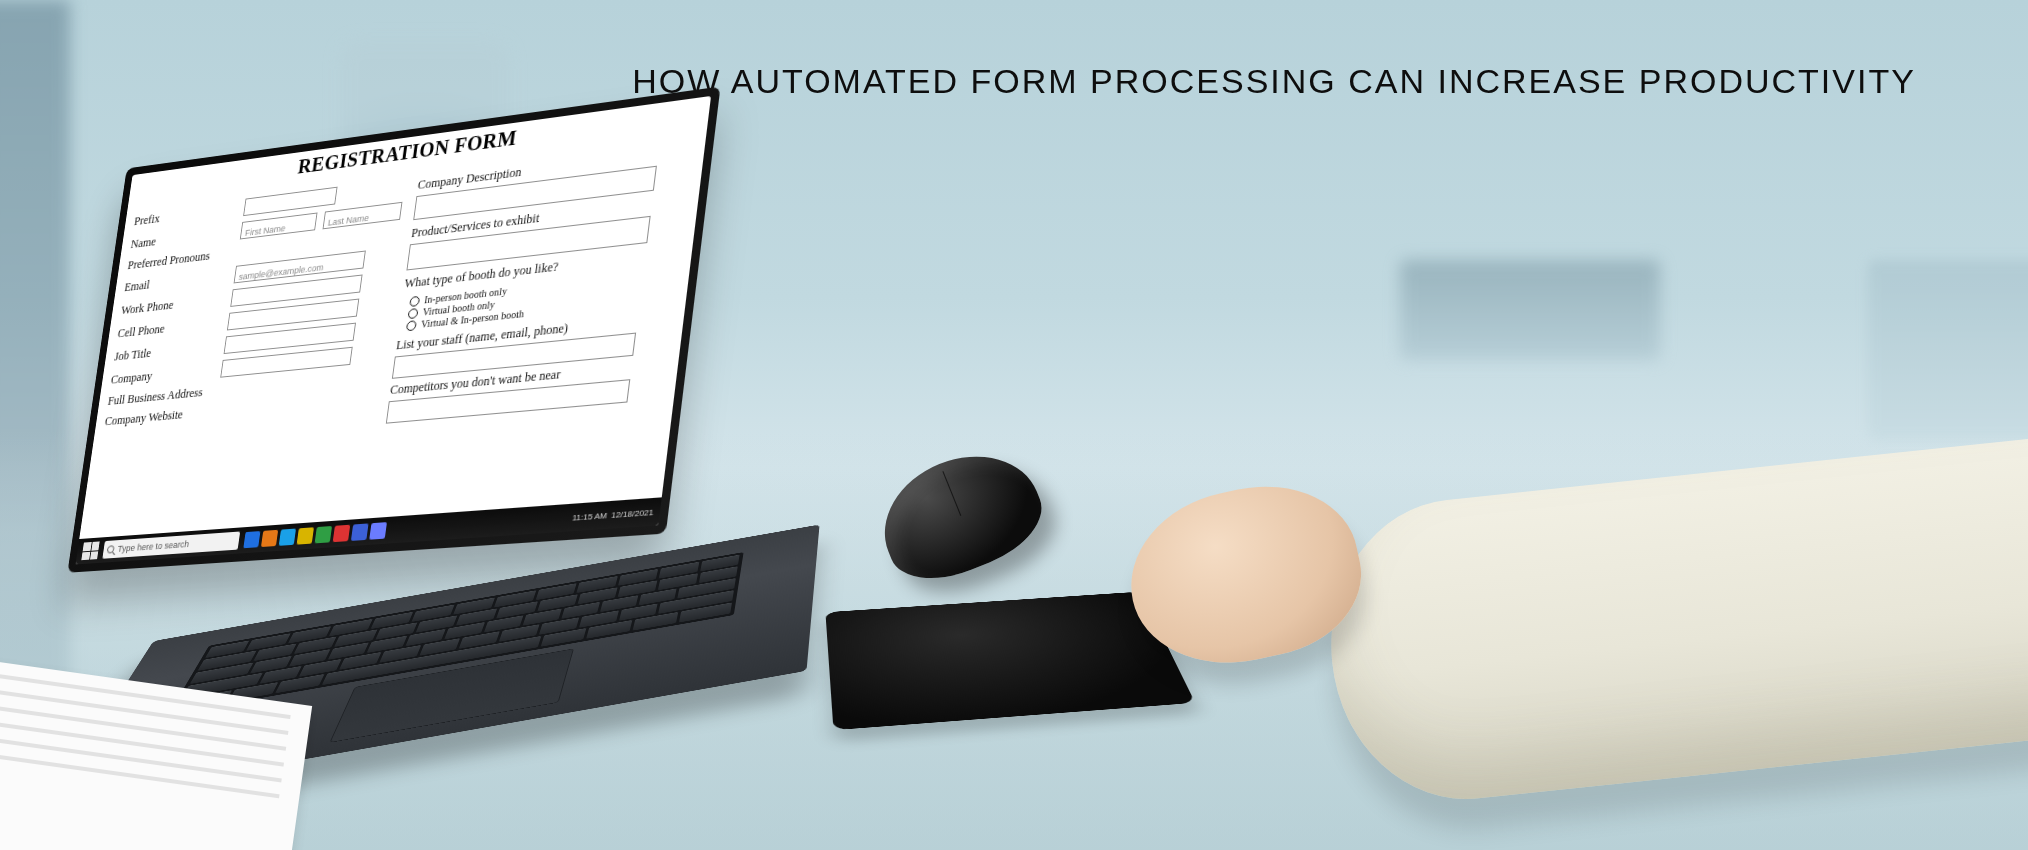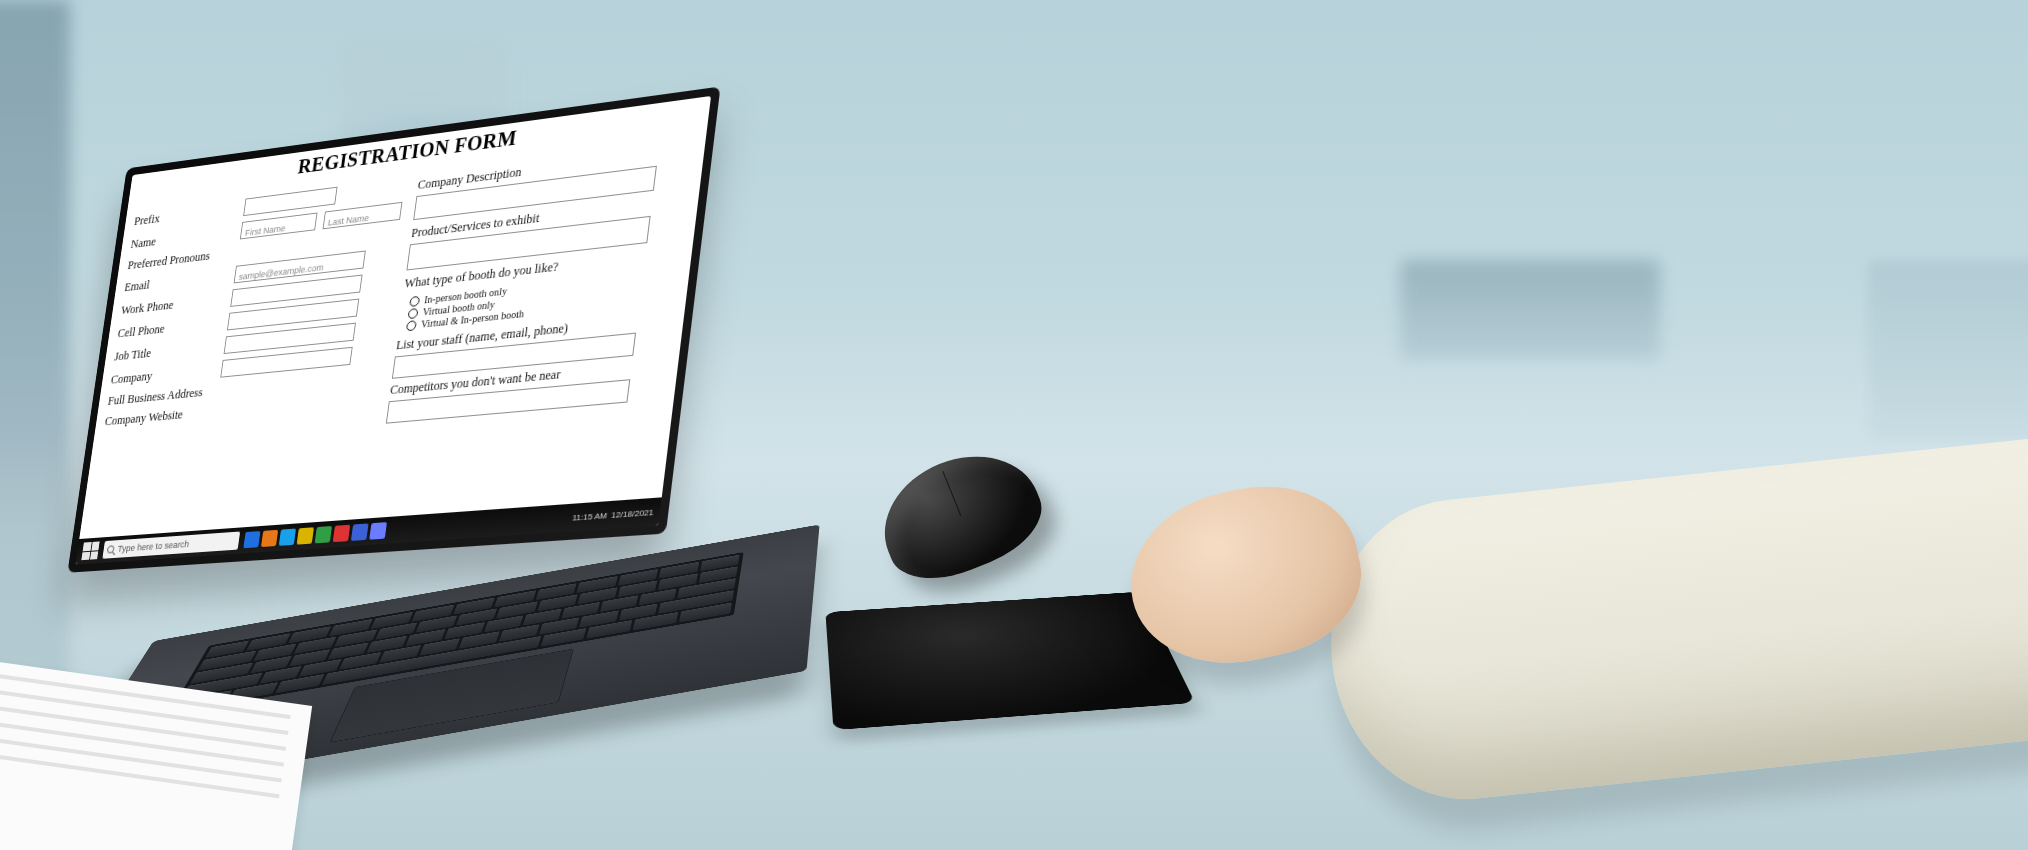--- a/index.html
+++ b/index.html
@@ -138,20 +138,21 @@
 </head>
 <body>
 
 <div class="scene">
   <div class="bgblock bg1"></div>
   <div class="bgblock bg2"></div>
   <div class="bgblock bg3"></div>
   <div class="bgblock bg4"></div>
   <div class="desk"></div>
 
+  <div class="headline">HOW AUTOMATED FORM PROCESSING CAN INCREASE PRODUCTIVITY</div>
 
   <div class="laptop">
     <div class="screen-bezel">
       <div class="screen">
 
         <div class="form-title">REGISTRATION FORM</div>
 
         <div class="form-area">
 
           <div class="col col-left">

